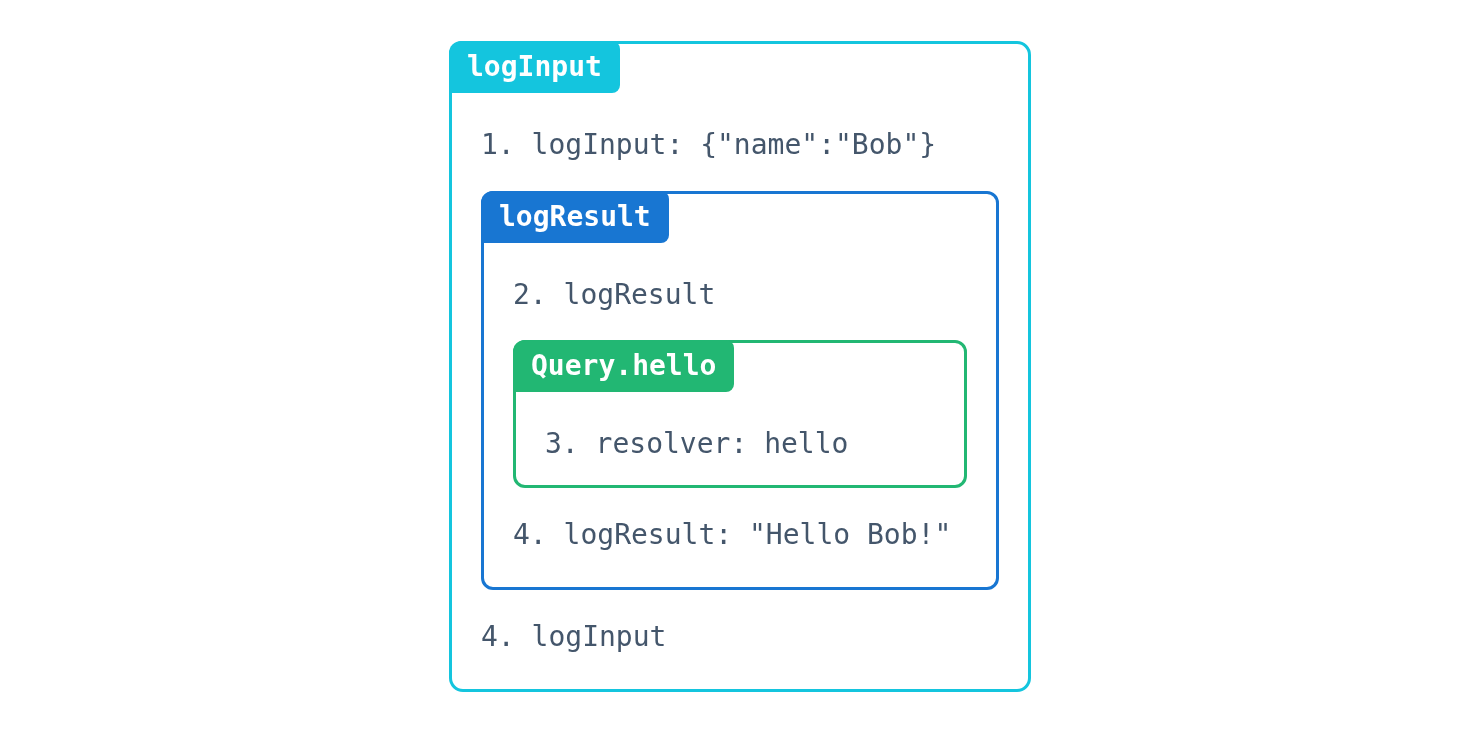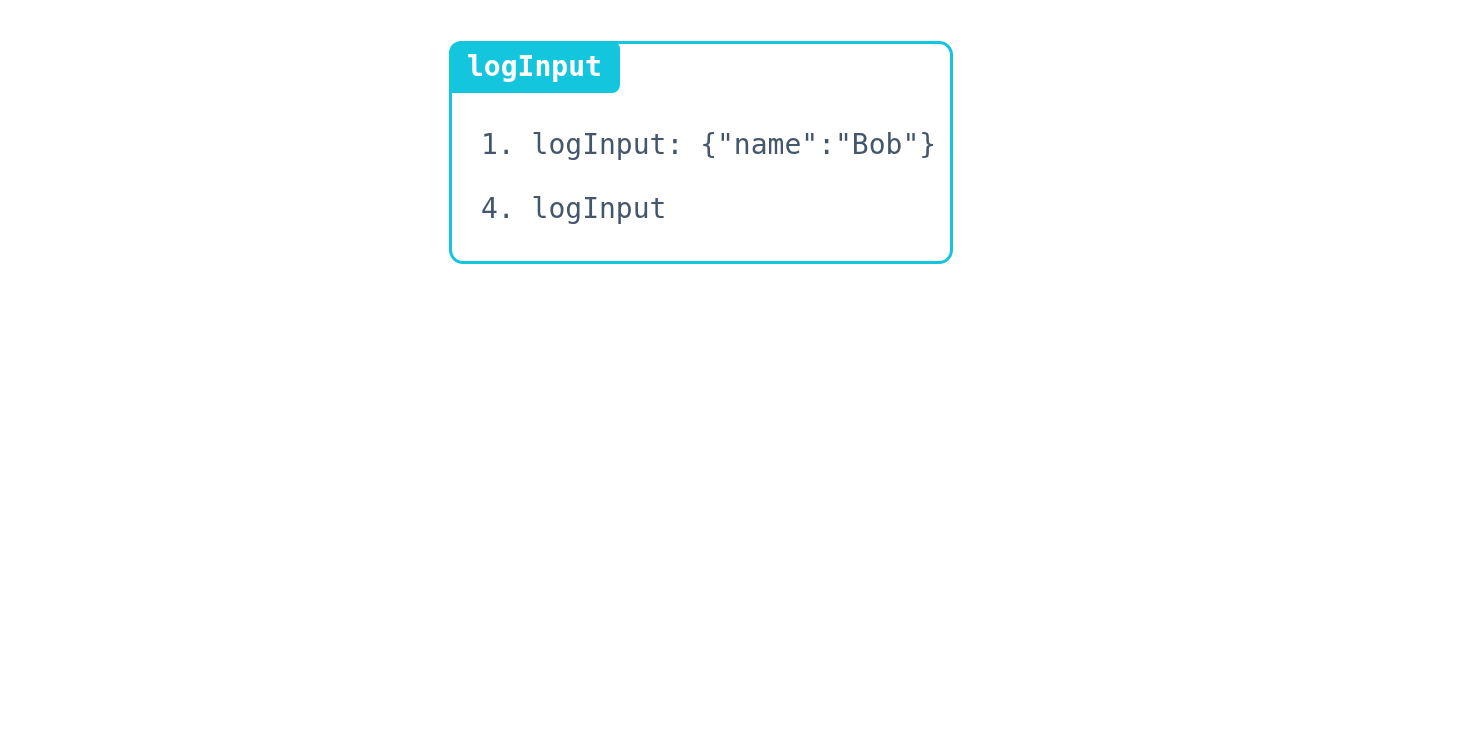--- a/index.html
+++ b/index.html
@@ -26,21 +26,21 @@
     border-radius: 14px;
     background: var(--bg);
     position: relative;
     padding: 0 29px 35px 29px;
     box-sizing: border-box;
   }
   .box-outer {
     position: absolute;
     left: 449px;
     top: 41px;
-    width: 504px;
+    width: 582px;
     border-color: var(--cyan);
   }
   .box-mid {
     border-color: var(--blue);
     border-radius: 12px;
     margin-top: 29px;
     padding-bottom: 35px;
   }
   .box-inner {
     border-color: var(--green);
@@ -77,17 +77,30 @@
 </head>
 <body>
 
 <div class="canvas">
 
   <div class="box box-outer">
     <div class="tab tab-cyan">logInput</div>
 
     <div class="line line-first">1. logInput: {"name":"Bob"}</div>
 
+    <div class="box box-mid">
+      <div class="tab tab-blue">logResult</div>
+
+      <div class="line line-first">2. logResult</div>
+
+      <div class="box box-inner">
+        <div class="tab tab-green">Query.hello</div>
+
+        <div class="line line-first">3. resolver: hello</div>
+      </div>
+
+      <div class="line">4. logResult: "Hello Bob!"</div>
+    </div>
 
     <div class="line">4. logInput</div>
   </div>
 
 </div>
 
 </body></html>

